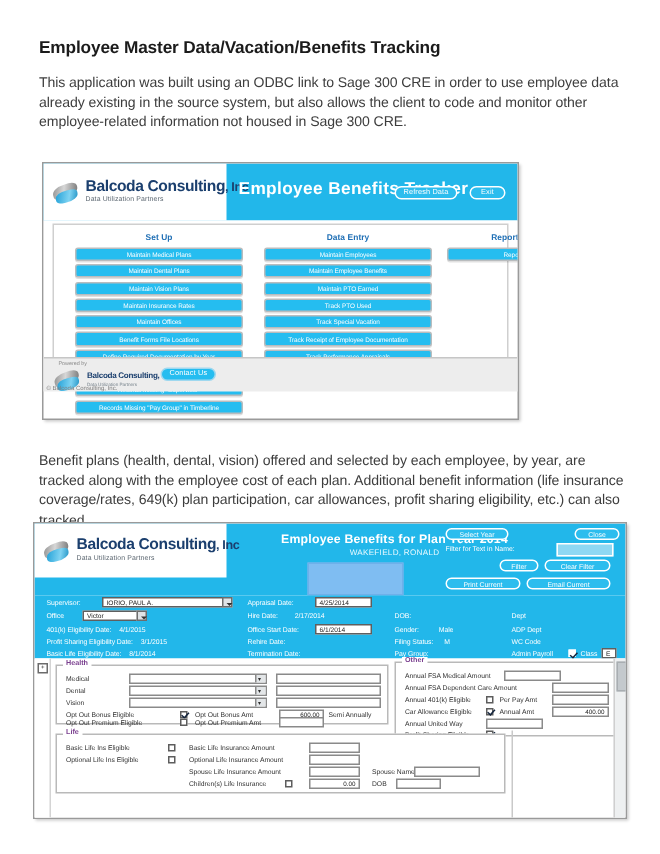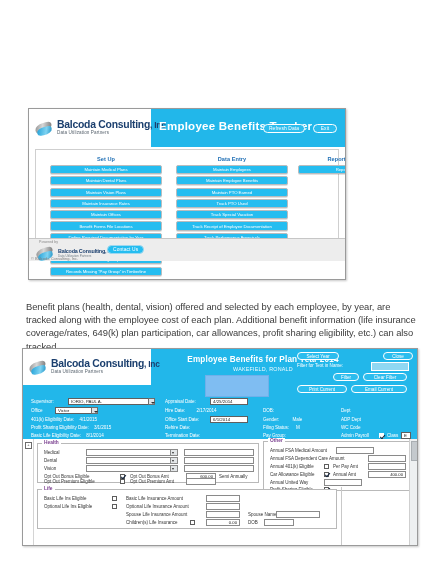--- a/index.html
+++ b/index.html
@@ -201,20 +201,22 @@
     position:absolute;right:0;top:0;bottom:0;width:7px;background:#eef0f1;border-left:1px solid #cfcfcf;
   }
   .scroll-y .thumb{position:absolute;left:1px;top:2px;width:5px;height:18px;background:#c4c9cd;border:1px solid #a9aeb2;}
   .print-ghost{position:absolute;right:10px;top:2px;font-size:4.2px;color:#9a6fb0;}
 </style>
 </head>
 <body>
 
 <div class="page">
 
+  <div class="doc-title">Employee Master Data/Vacation/Benefits Tracking</div>
+  <div class="doc-para" id="para1">This application was built using an ODBC link to Sage 300 CRE in order to use employee data already existing in the source system, but also allows the client to code and monitor other employee-related information not housed in Sage 300 CRE.</div>
   <div class="doc-para" id="para2">Benefit plans (health, dental, vision) offered and selected by each employee, by year, are tracked along with the employee cost of each plan.  Additional benefit information (life insurance coverage/rates, 649(k) plan participation, car allowances, profit sharing eligibility, etc.) can also tracked.</div>
 
   <div class="app" id="app1">
 
     <div class="banner">
       <div class="logo-box">
         <div class="logo-mark">
           <div class="sw1"></div>
             <div class="sw2"></div>
         </div>

